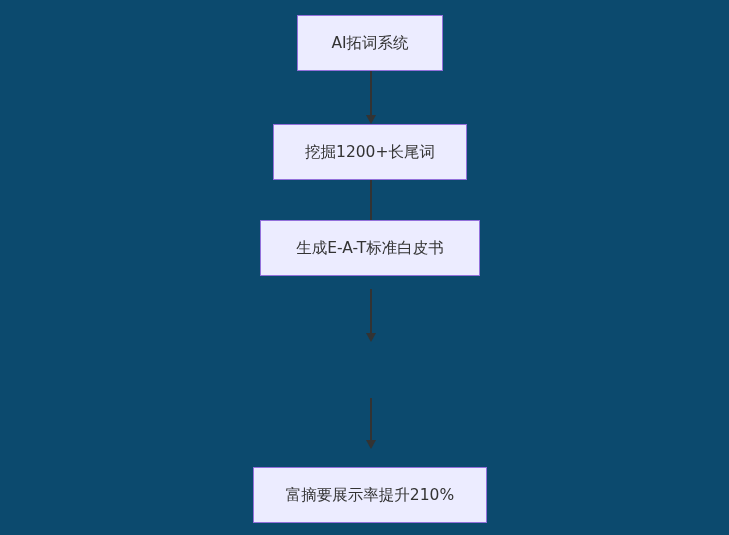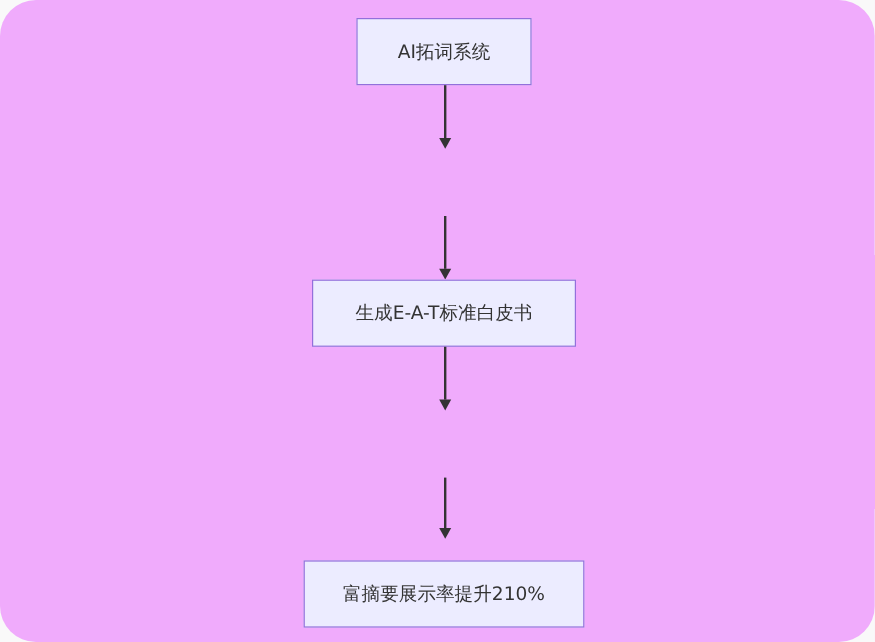--- a/index.html
+++ b/index.html
@@ -5,42 +5,41 @@
   html, body {
     margin: 0;
     padding: 0;
     background: #f9f9f9;
     font-family: "DejaVu Sans", "Liberation Sans", sans-serif;
   }
   .canvas {
     position: relative;
     width: 729px;
     height: 535px;
-    background: #f0abfc;
+    background: #0c4a6e;
     overflow: hidden;
-    border-radius: 30px;
   }
   .flow-node {
     position: absolute;
     box-sizing: border-box;
     background: #ECECFF;
     border: 1.5px solid #9370DB;
     color: #333333;
     font-size: 15.5px;
     display: flex;
     align-items: center;
     justify-content: center;
     text-align: center;
     white-space: nowrap;
     height: 56px;
   }
   
   .n1 { left: 297px; top: 15px;  width: 146px; }
   .n2 { left: 273px; top: 124px; width: 194px; }
-  .n3 { left: 260px; top: 233px; width: 220px; }
+  .n3 { left: 260px; top: 220px; width: 220px; }
   .n4 { left: 262px; top: 342px; width: 216px; }
   .n5 { left: 253px; top: 467px; width: 234px; }
 
   .flow-arrow {
     position: absolute;
     left: 365px;
     width: 11px;
     display: flex;
     flex-direction: column;
     align-items: center;
@@ -70,20 +69,23 @@
 
   <div class="flow-node n1">
     <span>AI拓词系统</span>
   </div>
 
   <div class="flow-arrow a1">
     <div class="arrow-line"></div>
     <div class="arrow-head"></div>
   </div>
 
+  <div class="flow-node n2">
+    <span>挖掘1200+长尾词</span>
+  </div>
 
   <div class="flow-arrow a2">
     <div class="arrow-line"></div>
     <div class="arrow-head"></div>
   </div>
 
   <div class="flow-node n3">
     <span>生成E-A-T标准白皮书</span>
   </div>
 

